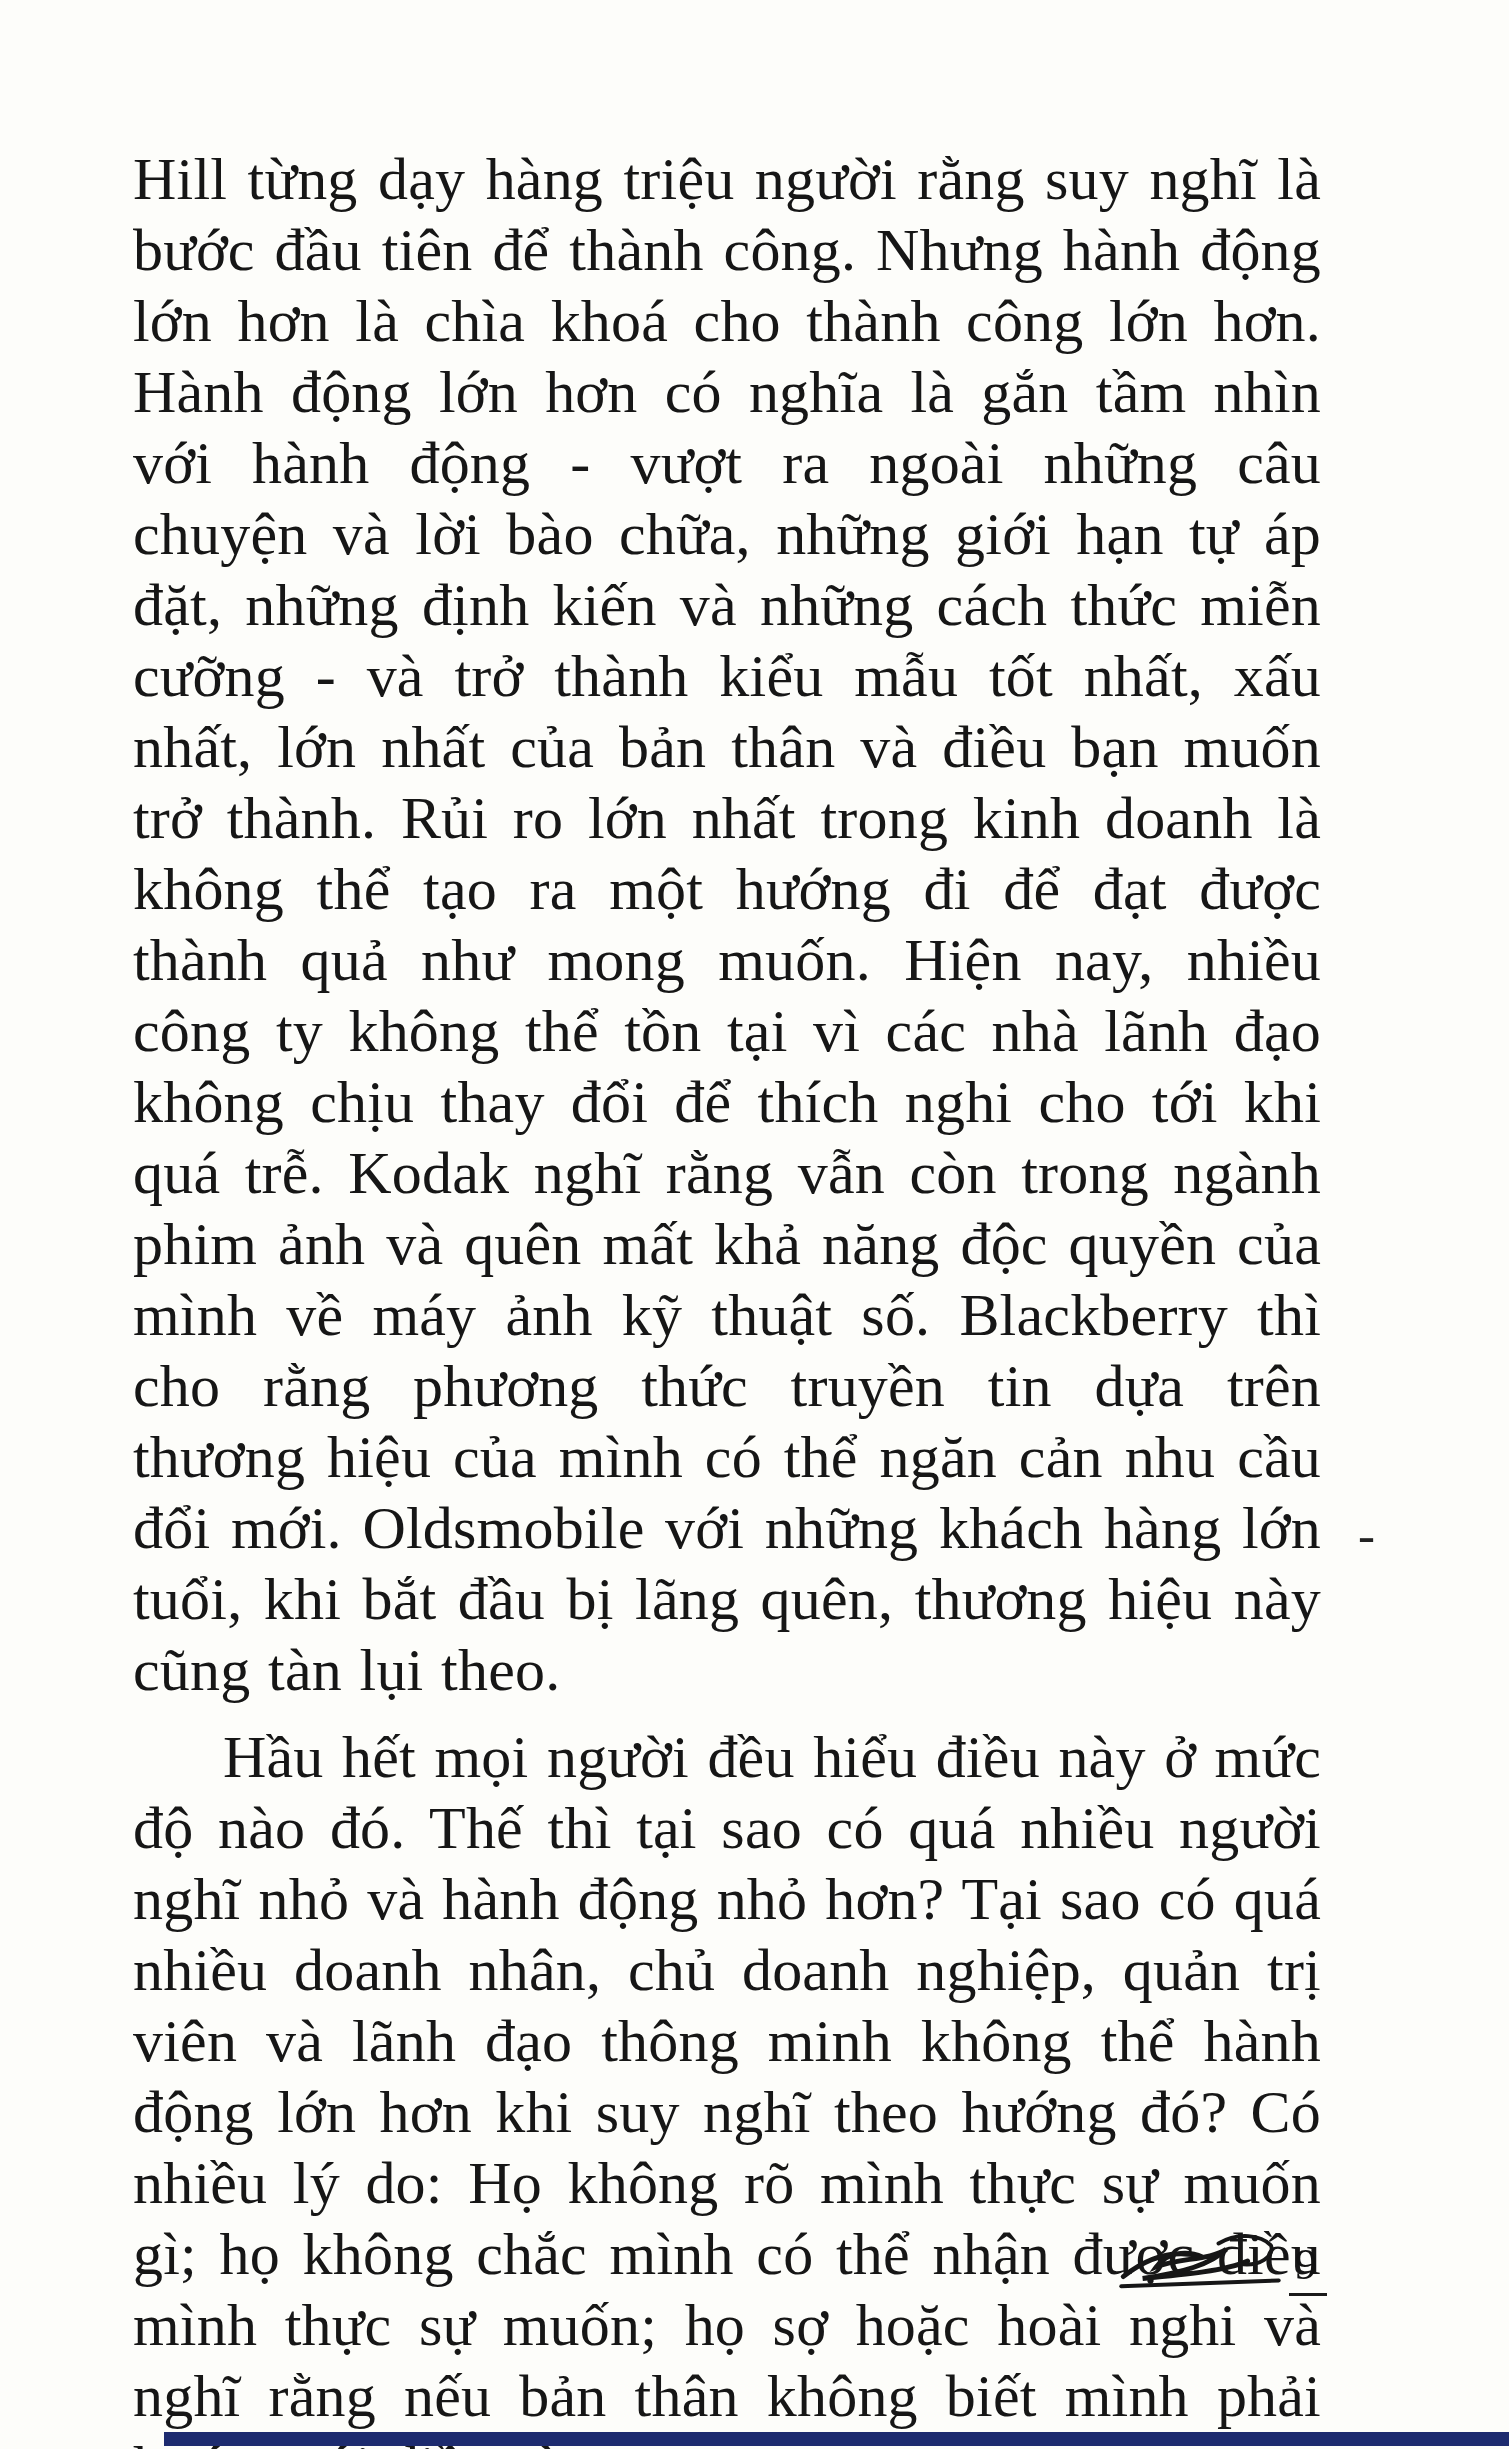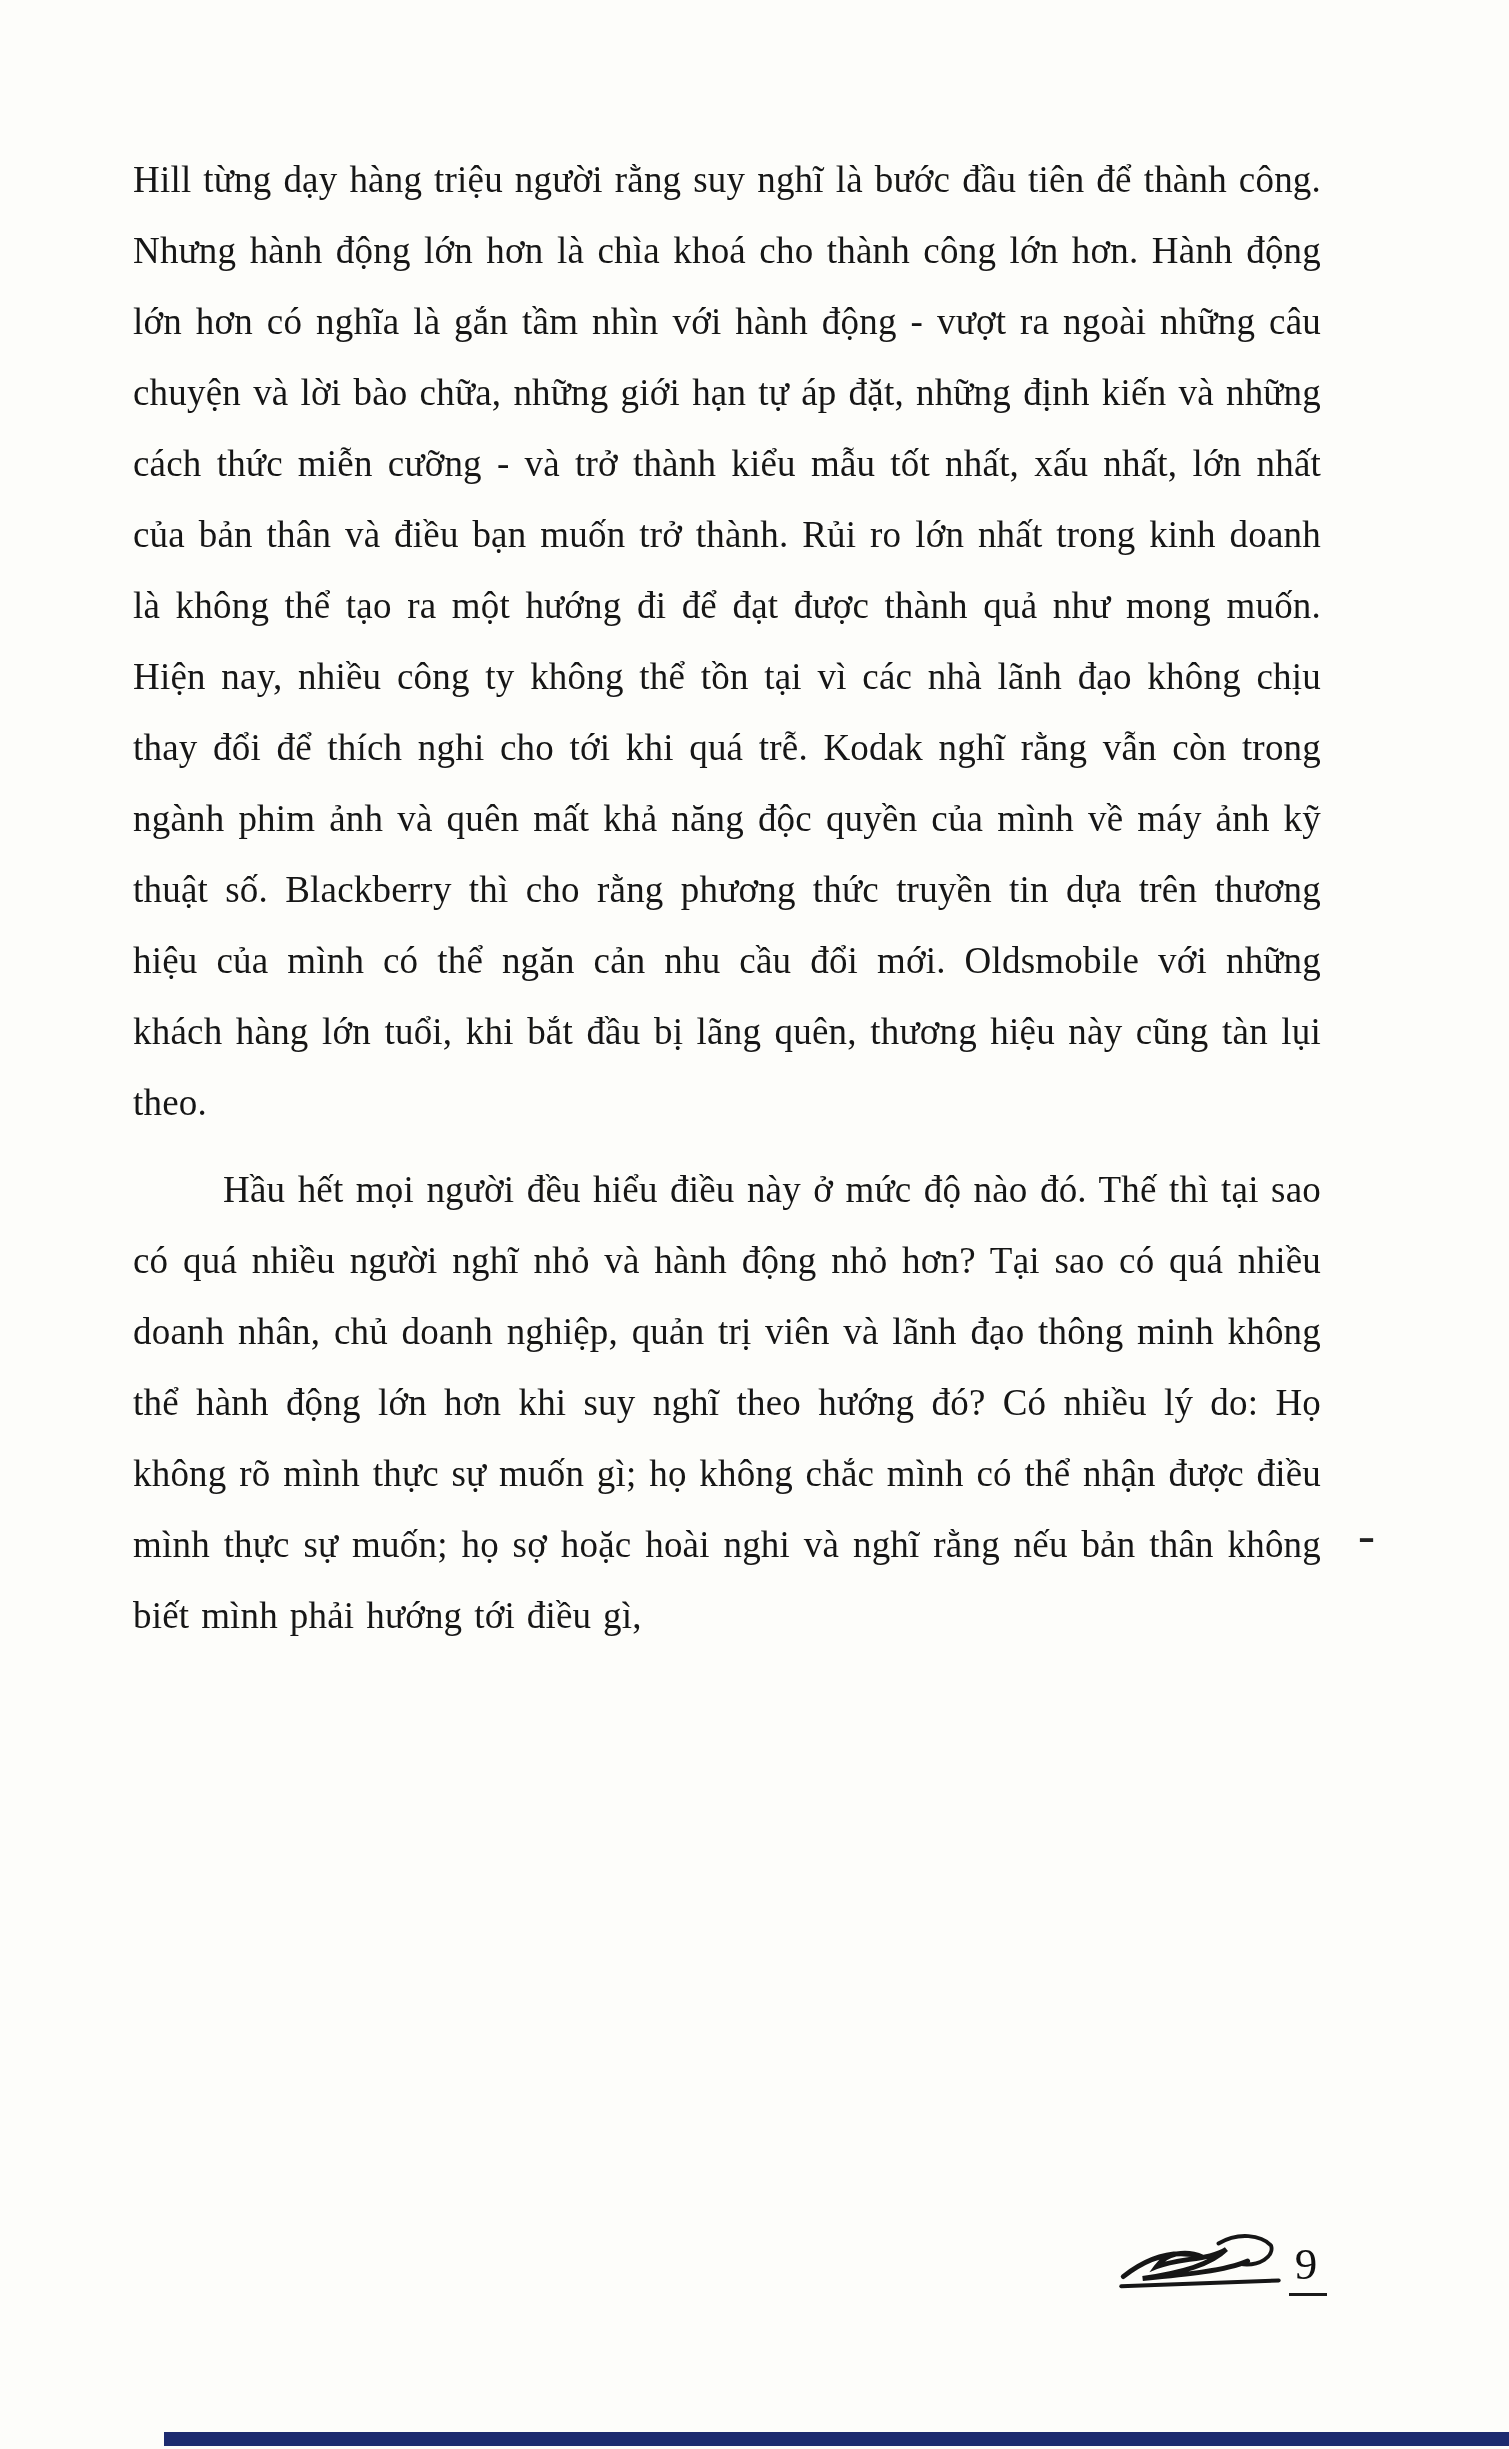--- a/index.html
+++ b/index.html
@@ -17,21 +17,21 @@
     color: #161616;
   }
   .text-block {
     position: absolute;
     left: 133px;
     top: 144px;
     width: 1188px;
   }
   .para {
     margin: 0;
-    font-size: 37px;
+    font-size: 60px;
     line-height: 71px;
     text-align: justify;
     text-justify: inter-word;
     letter-spacing: 0.2px;
     word-spacing: 2.4px;
   }
   .para + .para {
     margin-top: 16px;
   }
   .para.indent {

